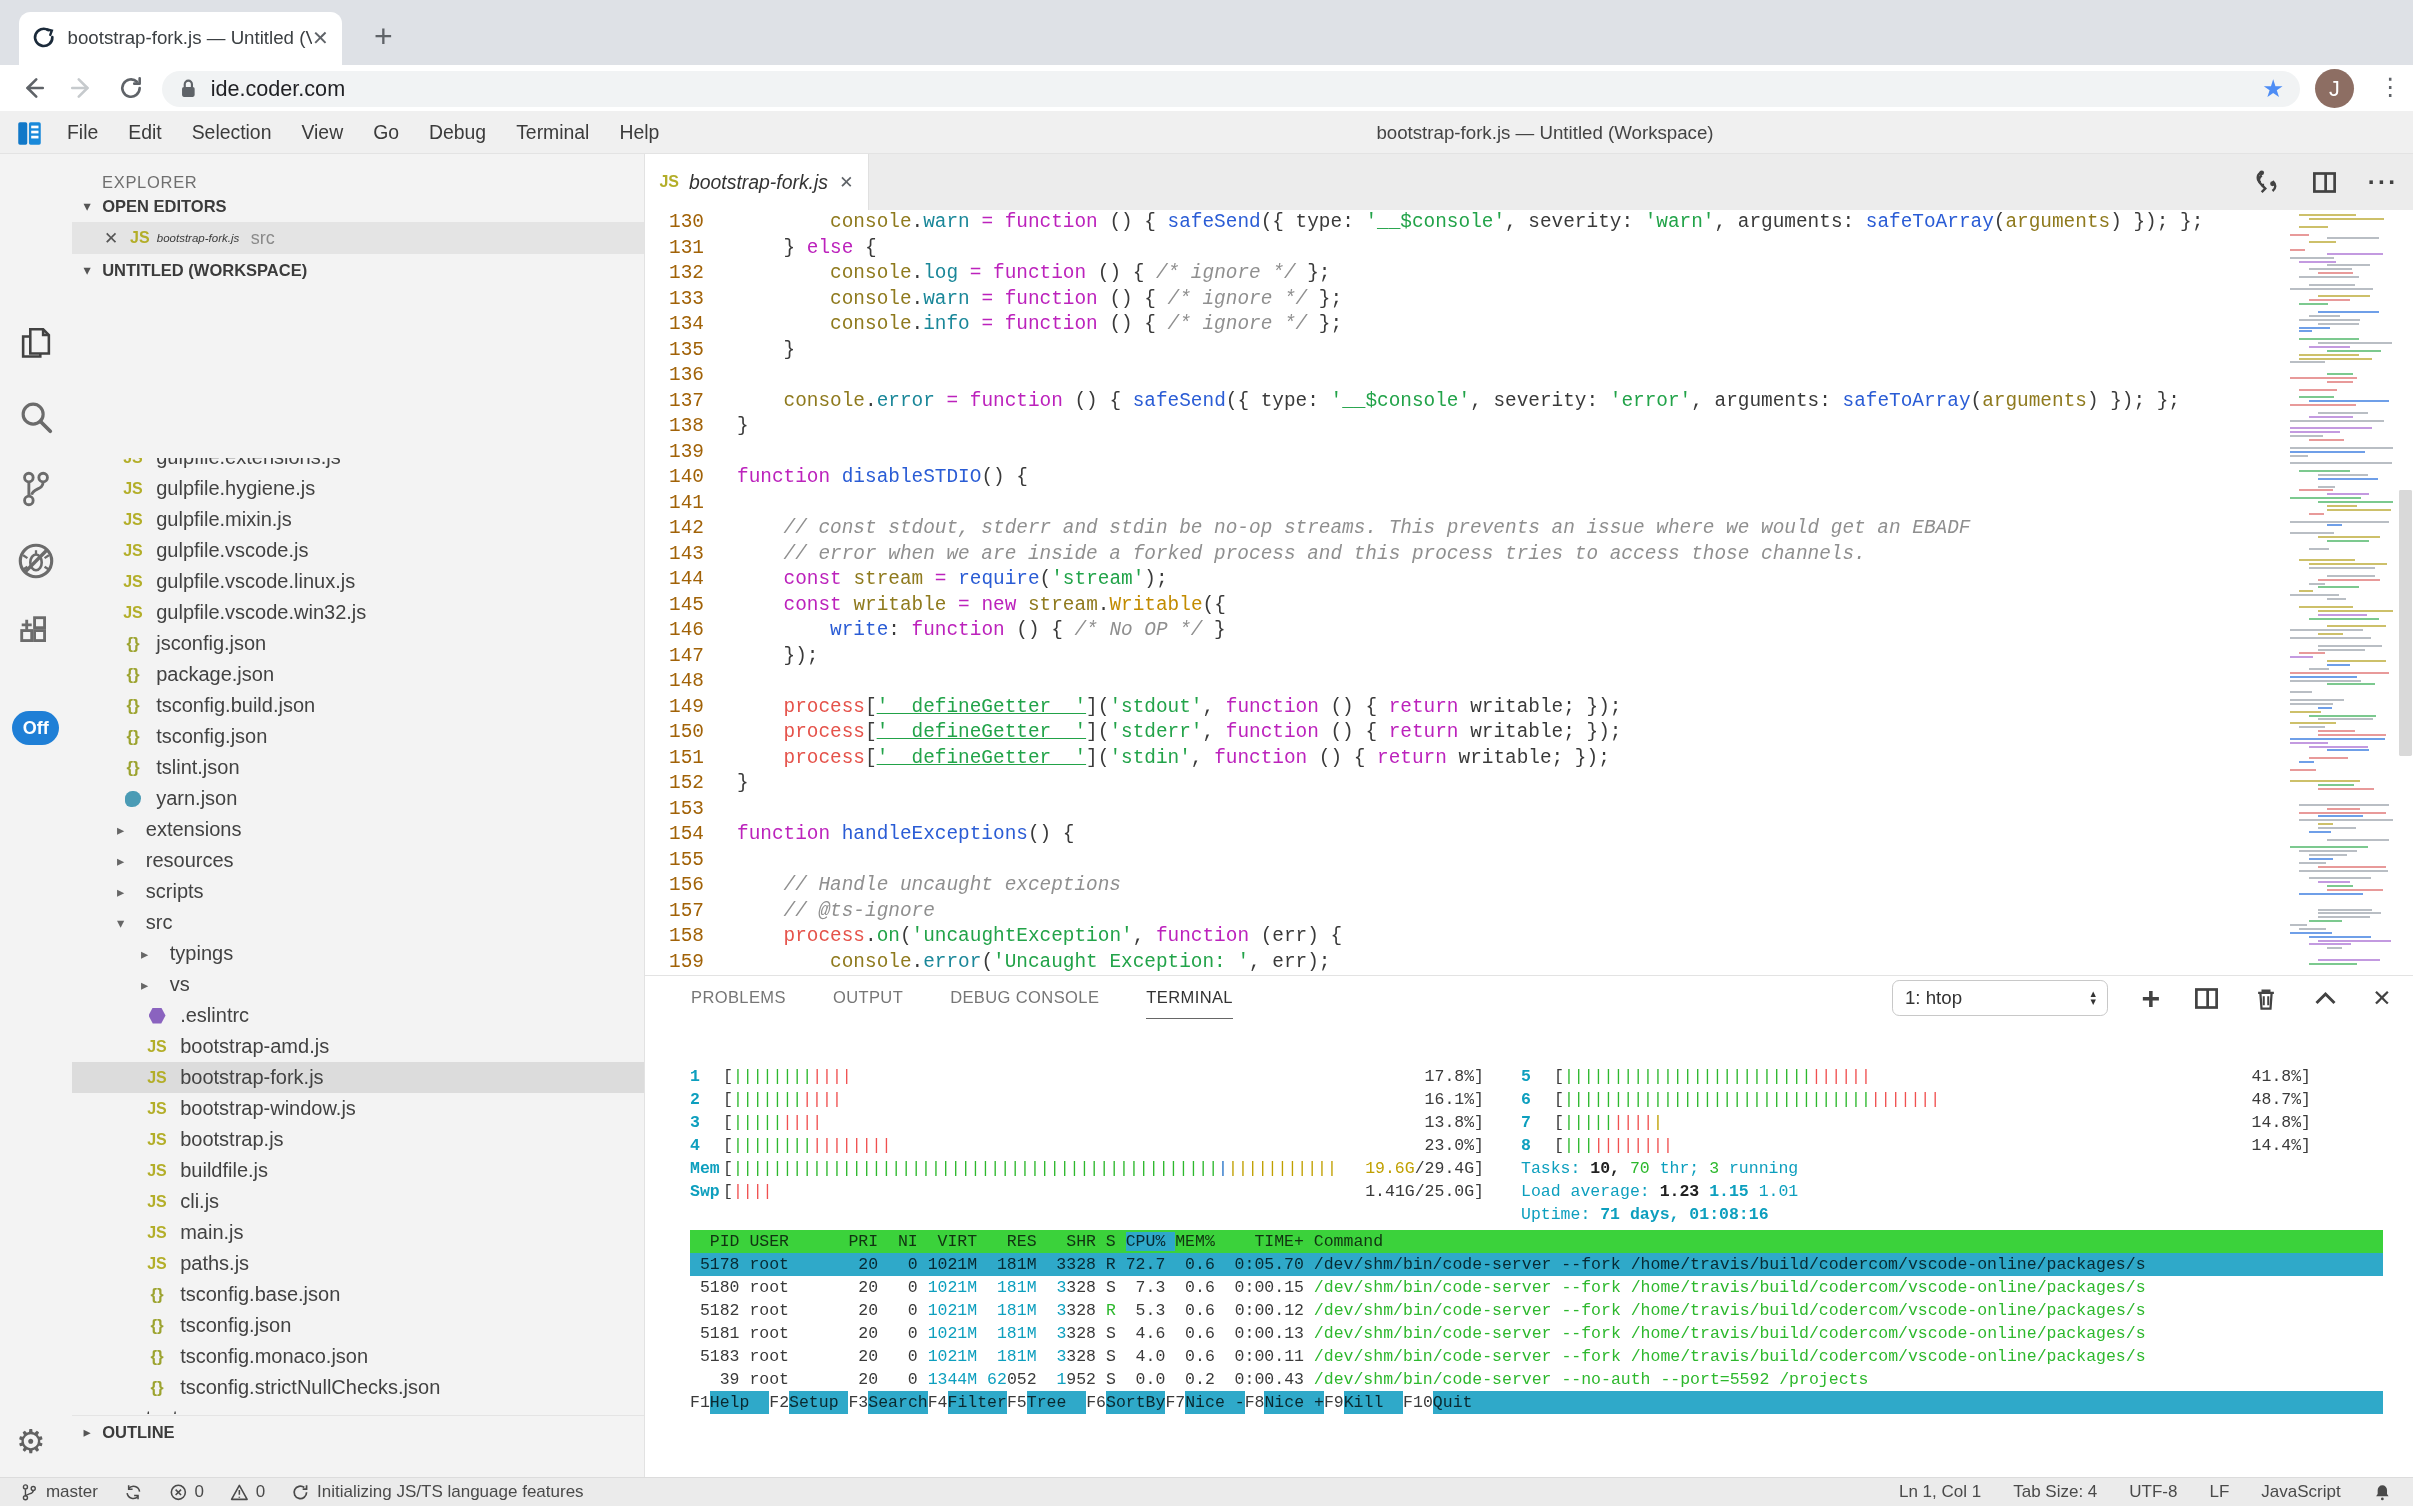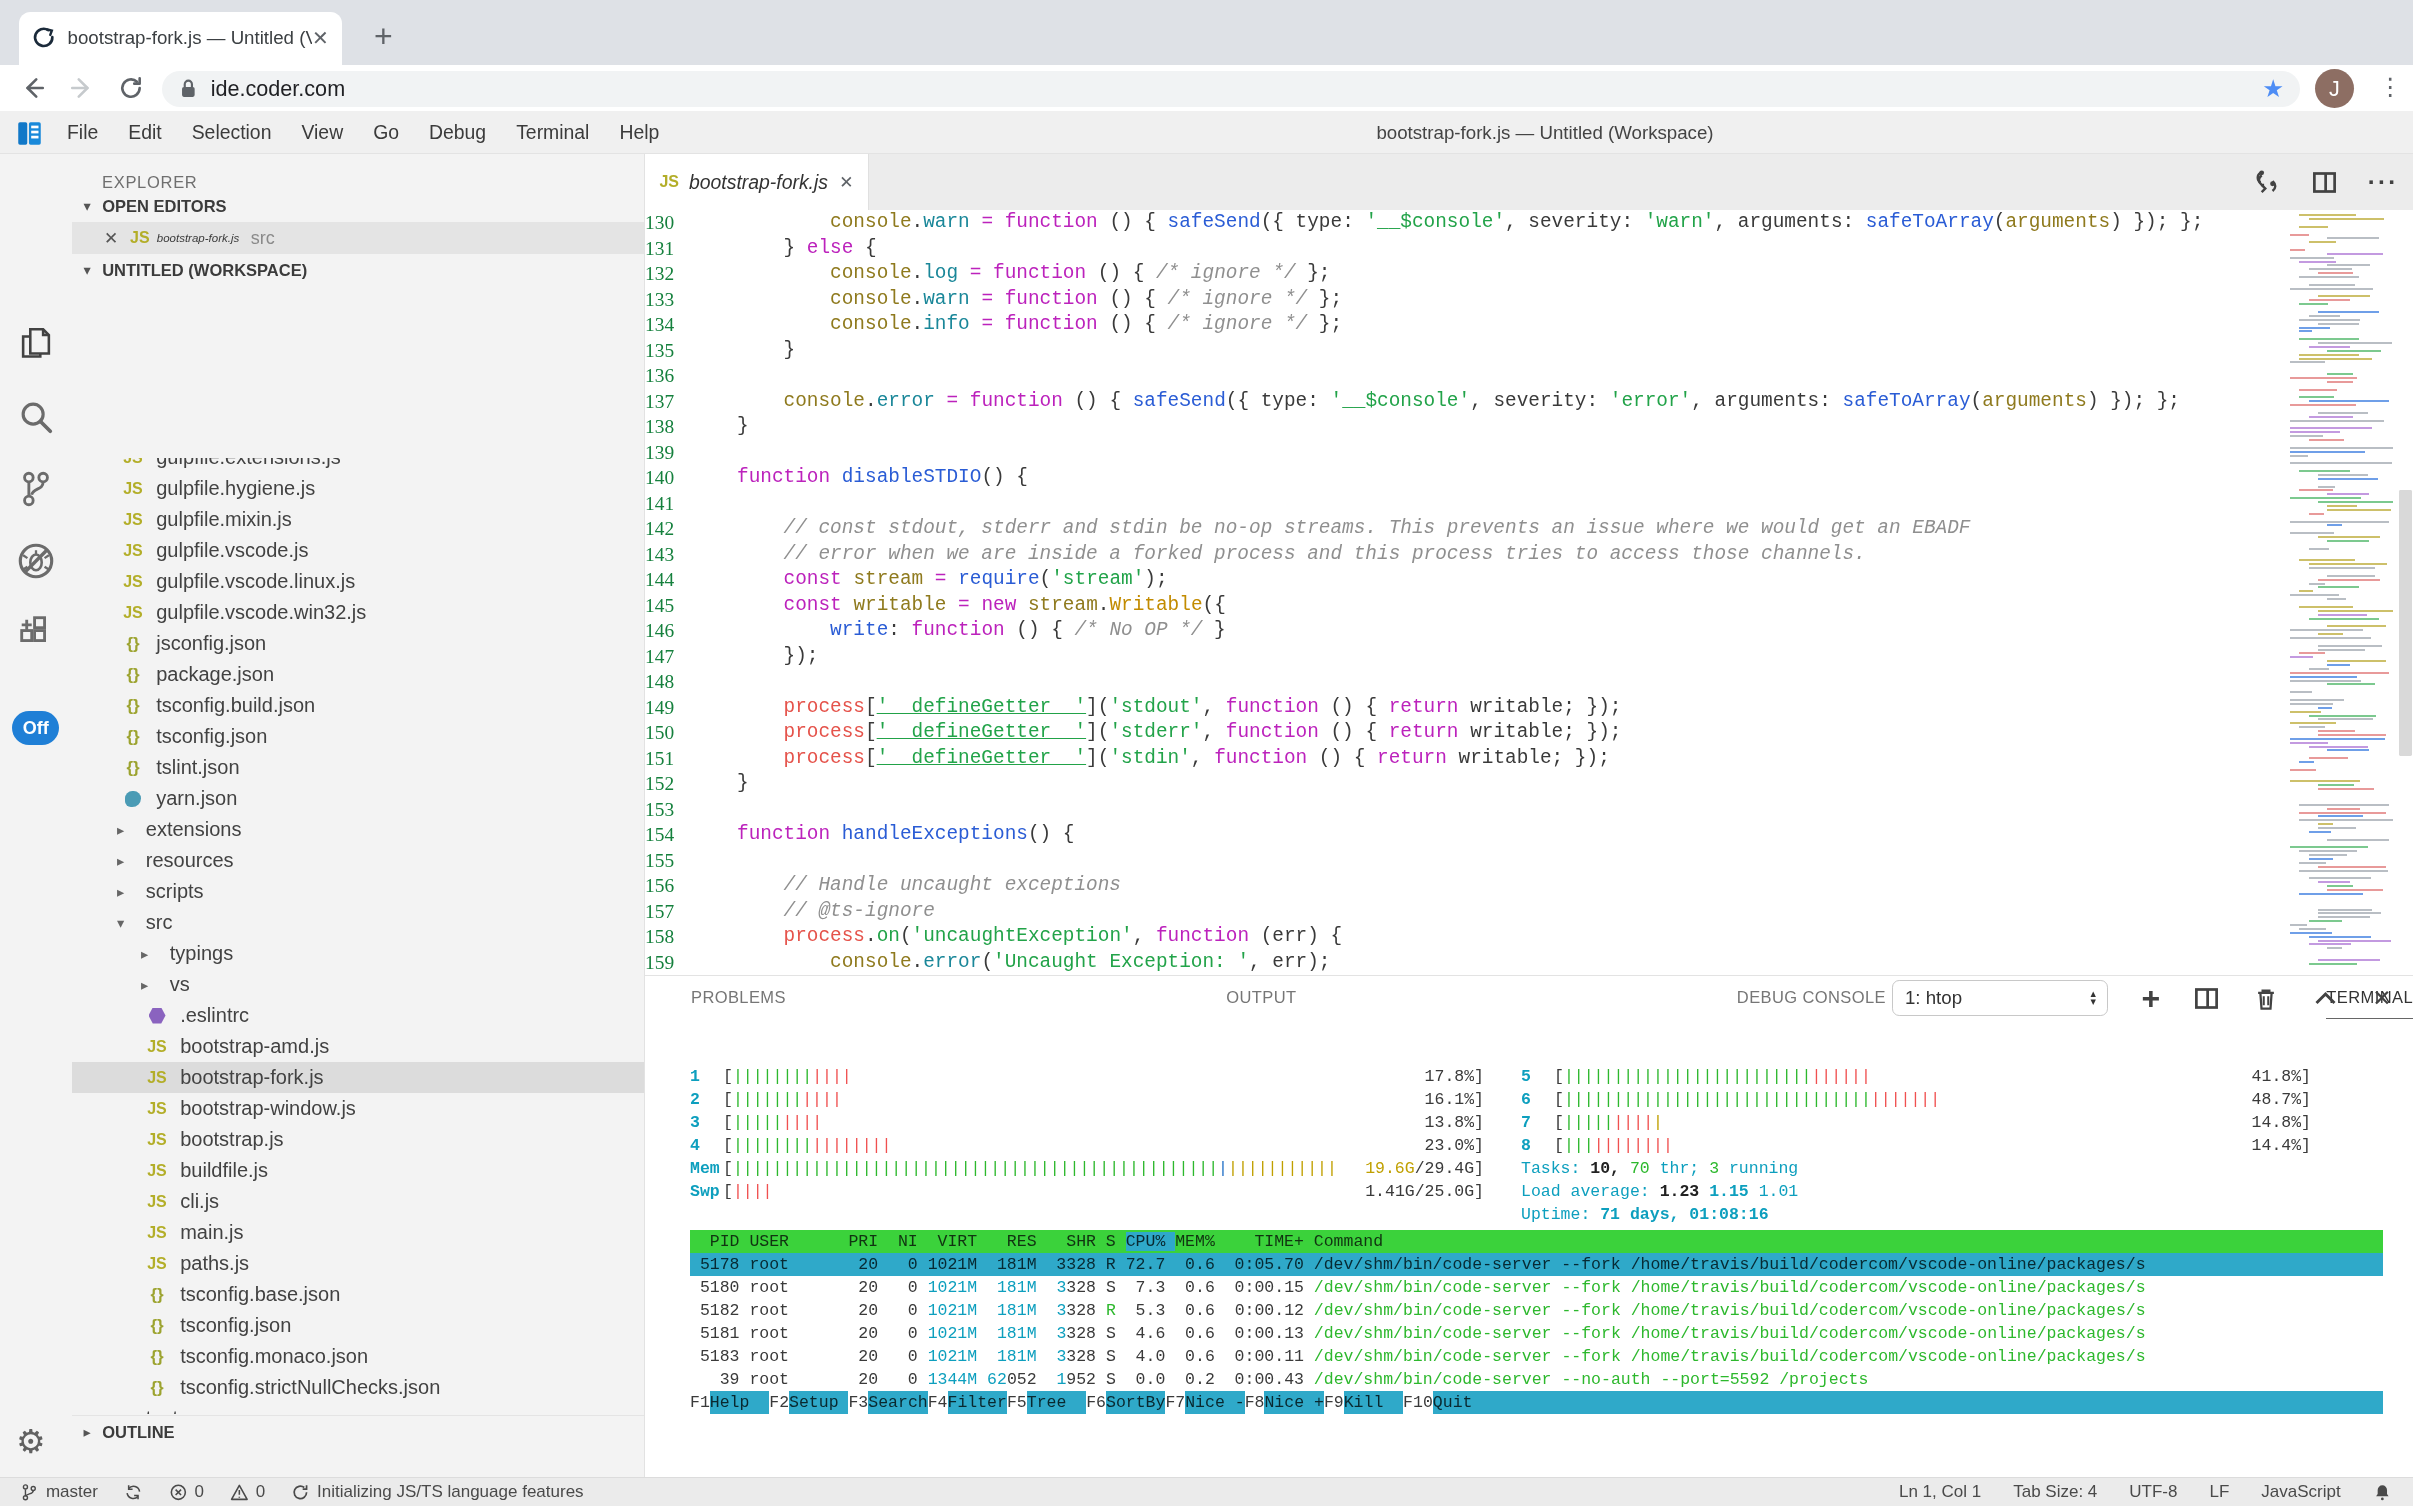--- a/index.html
+++ b/index.html
@@ -60,32 +60,32 @@
 
   
   #editorcol{flex:1;display:flex;flex-direction:column;min-width:0;}
   #tabbar{height:56px;background:#ececec;position:relative;flex:none;}
   #editor-tab{position:absolute;left:0;top:0;width:224px;height:56px;background:#fff;display:flex;align-items:center;padding:0 14.4px;box-sizing:border-box;border-right:0.7px solid #e0e0e0;}
   #editor-tab .tname{font-size:19.4px;font-style:italic;color:#333;margin-left:10px;flex:1;}
   #editor-actions{position:absolute;right:14.4px;top:0;height:56px;display:flex;align-items:center;gap:30px;color:#424242;}
   #code-region{height:765px;position:relative;background:#fff;overflow:hidden;flex:none;}
   #code-lines{position:absolute;left:0;top:0;right:134px;bottom:0;overflow:hidden;}
   .cl{display:flex;height:25.5px;line-height:25.5px;font-size:19.4px;}
-  .cl .ln{width:59px;text-align:left;color:#15803d;flex:none;font-family:Liberation Serif, serif;}
+  .cl .ln{width:59px;text-align:right;color:#a16207;flex:none;}
   .cl .ct{padding-left:33px;white-space:pre;}
   .tk-k{color:#bc22bc}.tk-f{color:#2a5cd5}.tk-p{color:#1a8799}.tk-v{color:#8f7a1e}
   .tk-m{color:#c28b00}.tk-s{color:#22a349}.tk-u{color:#22a349;text-decoration:underline}
   .tk-c{color:#8f8f8f;font-style:italic}.tk-r{color:#e5534b}.tk-d{color:#3a3a3a}
   #minimap{position:absolute;right:17px;top:4.3px;width:109px;height:754px;}
   #mini-scroll{position:absolute;right:0;top:0;width:16px;height:100%;}
   #mini-thumb{position:absolute;right:1.4px;top:280px;width:13px;height:266px;background:#c4c4c4;opacity:.65;border-radius:1.4px;}
 
   
   #panel{flex:1;border-top:0.7px solid #e3e3e3;position:relative;background:#fff;min-height:0;}
-  #panel-tabs{height:43px;display:flex;align-items:center;padding-left:46px;gap:25px;justify-content:space-between;}
+  #panel-tabs{height:43px;display:flex;align-items:center;padding-left:46px;gap:47px;}
   .ptab{font-size:16.5px;color:#767676;letter-spacing:0.4px;height:43px;display:flex;align-items:center;box-sizing:border-box;}
   .ptab.active{color:#333;border-bottom:1.4px solid #666;}
   #panel-ctrl{position:absolute;right:21.6px;top:4.3px;height:36px;display:flex;align-items:center;gap:33px;color:#424242;}
   #term-select{width:216px;height:36px;border:0.7px solid #c8c8c8;border-radius:7.2px;background:#fff;
     display:flex;align-items:center;padding:0 11.5px;box-sizing:border-box;font-size:18.7px;color:#333;}
   #term-select .arrows{margin-left:auto;display:flex;flex-direction:column;line-height:8px;font-size:10.8px;color:#333;}
   #terminal{position:absolute;left:0;top:43px;right:0;bottom:0;overflow:hidden;
     font-family:"Liberation Mono","DejaVu Sans Mono",monospace;font-size:16.5px;}
   #term-inner{position:absolute;left:45px;top:46px;right:30px;}
   .t-d{color:#3a3a3a}.t-c{color:#0d9fbe}.t-g{color:#2db82d}.t-r{color:#f05050}

